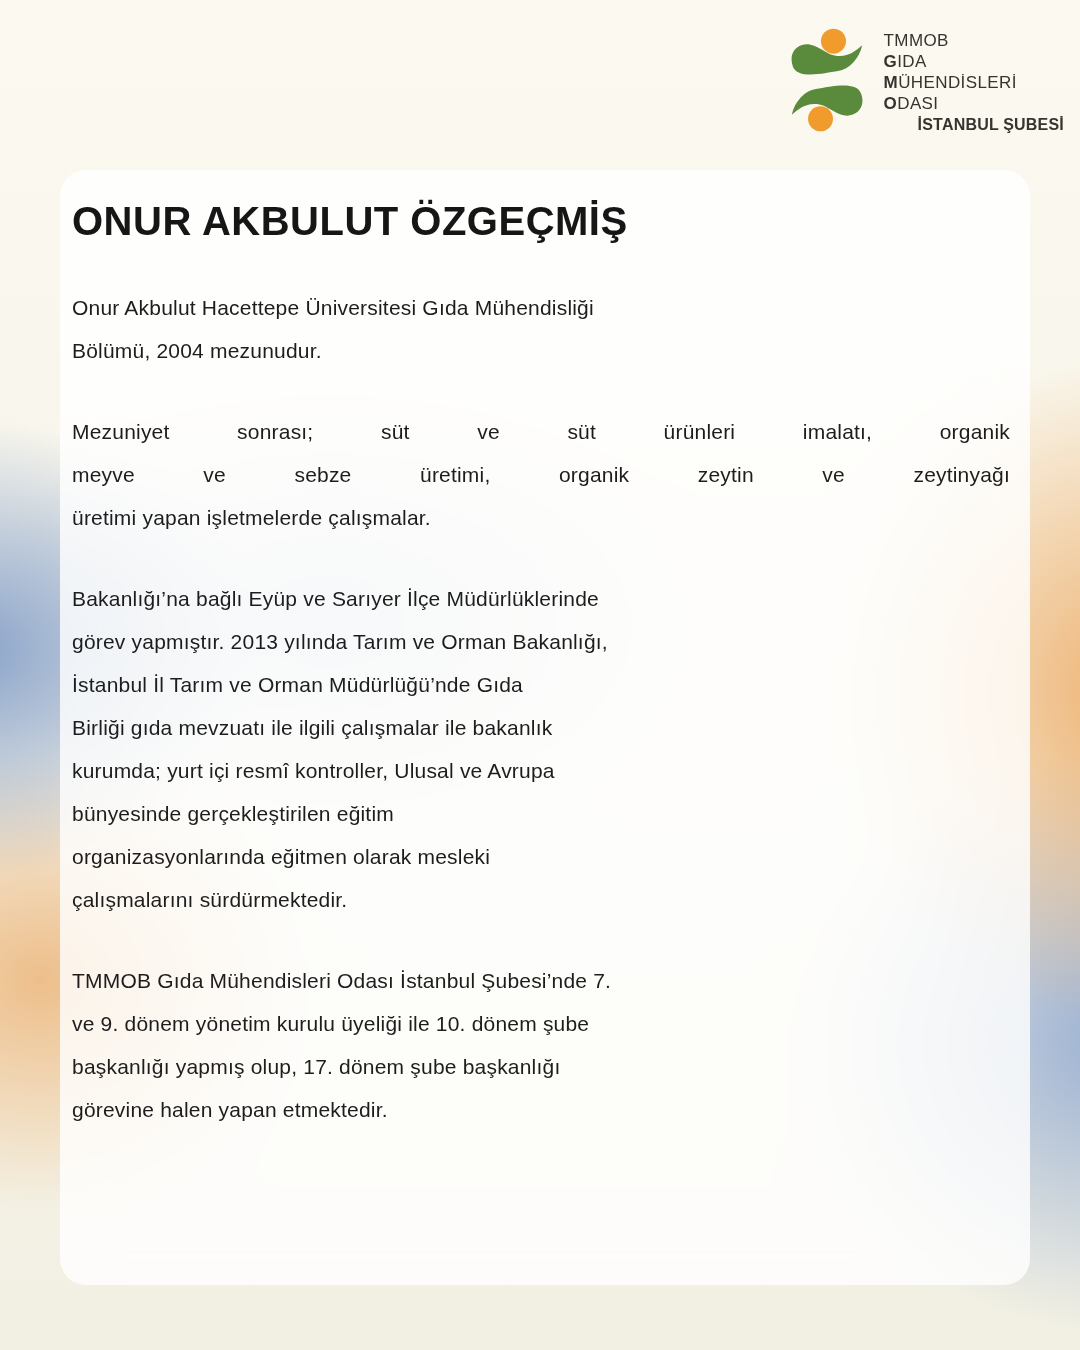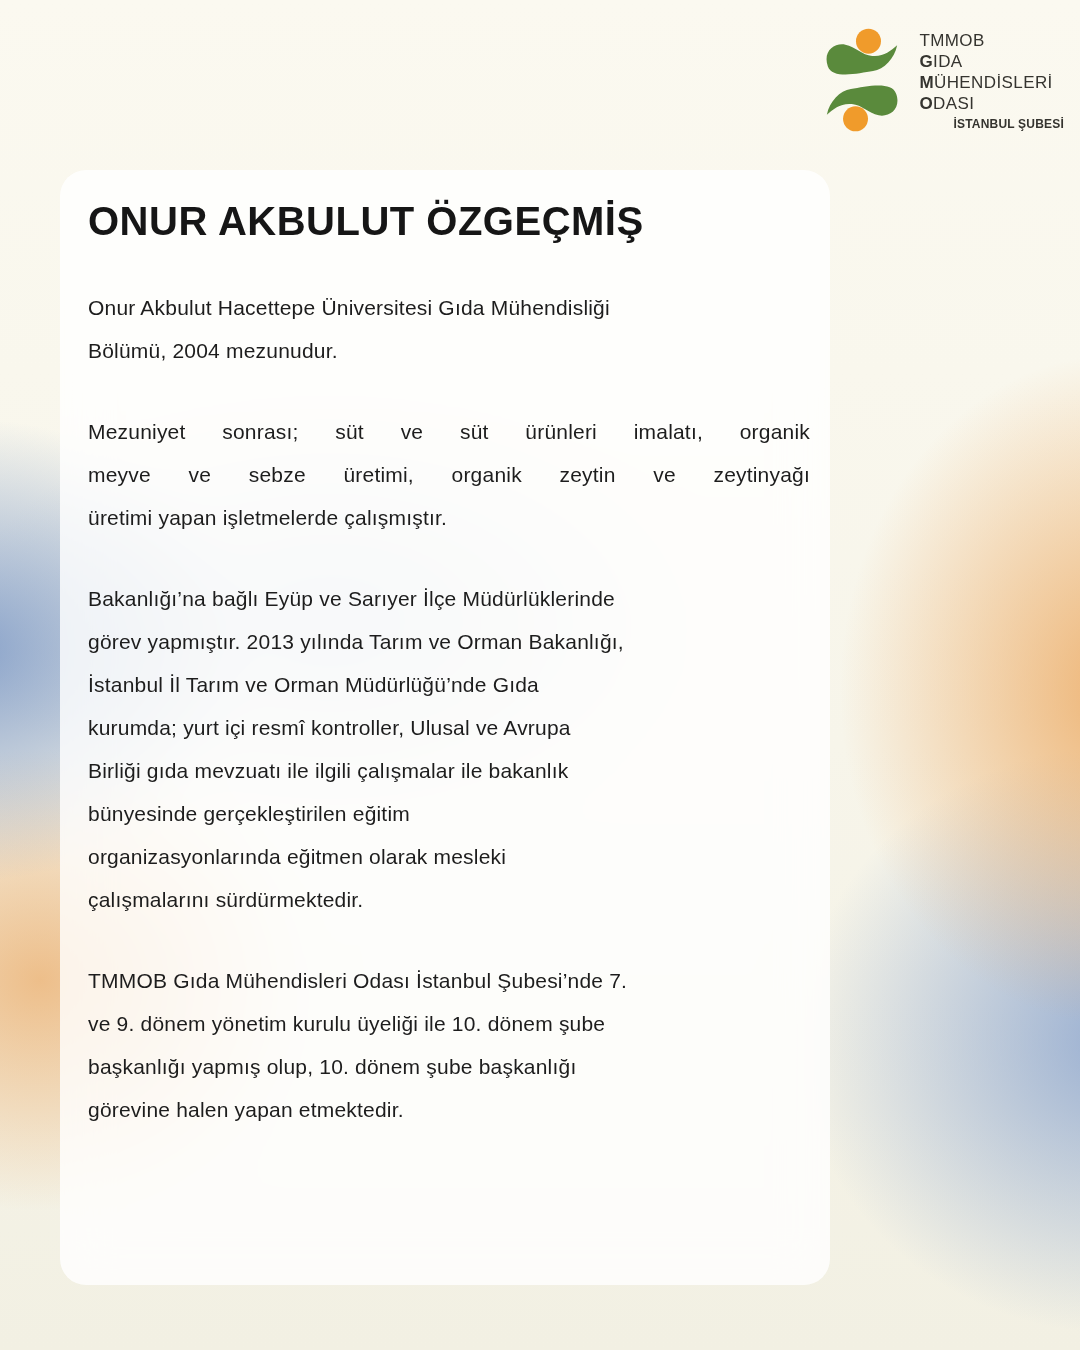--- a/index.html
+++ b/index.html
@@ -30,31 +30,31 @@
   .logo-icon { width: 74px; height: 104px; flex: 0 0 auto; }
   .logo-text { padding-top: 2px; }
   .logo-text .ln {
     font-size: 17px;
     line-height: 21px;
     color: #35342f;
     letter-spacing: 0.4px;
     white-space: nowrap;
   }
   .logo-text .ln .b { font-weight: bold; }
-  .logo-text .ln.allbold { font-weight: bold; font-size: 12px; letter-spacing: 0.2px; padding-left: 34px; }
+  .logo-text .ln.allbold { font-weight: bold; font-size: 16px; letter-spacing: 0.2px; padding-left: 34px; }
 
   
   .card {
     position: absolute;
     left: 60px;
     top: 170px;
-    width: 770px;
+    width: 970px;
     height: 1115px;
     box-sizing: border-box;
-    padding: 28px 20px 0 28px;
+    padding: 28px 20px 0 12px;
     border-radius: 26px;
     background: rgba(255,255,255,0.80);
     -webkit-backdrop-filter: blur(24px);
     backdrop-filter: blur(24px);
   }
   .card h1 {
     margin: 0 0 42px 0;
     font-size: 40px;
     line-height: 46px;
     font-weight: bold;
@@ -104,35 +104,35 @@
     <h1>ONUR AKBULUT ÖZGEÇMİŞ</h1>
 
     <section class="para">
       <div class="line">Onur Akbulut Hacettepe Üniversitesi Gıda Mühendisliği</div>
       <div class="line">Bölümü, 2004 mezunudur.</div>
     </section>
 
     <section class="para">
       <div class="line j">Mezuniyet sonrası; süt ve süt ürünleri imalatı, organik</div>
       <div class="line j">meyve ve sebze üretimi, organik zeytin ve zeytinyağı</div>
-      <div class="line">üretimi yapan işletmelerde çalışmıştır.</div>
+      <div class="line">üretimi yapan işletmelerde çalışmalar.</div>
     </section>
 
     <section class="para">
       <div class="line">Bakanlığı’na bağlı Eyüp ve Sarıyer İlçe Müdürlüklerinde</div>
       <div class="line">görev yapmıştır. 2013 yılında Tarım ve Orman Bakanlığı,</div>
       <div class="line">İstanbul İl Tarım ve Orman Müdürlüğü’nde Gıda</div>
+      <div class="line">Birliği gıda mevzuatı ile ilgili çalışmalar ile bakanlık</div>
       <div class="line">kurumda; yurt içi resmî kontroller, Ulusal ve Avrupa</div>
-      <div class="line">Birliği gıda mevzuatı ile ilgili çalışmalar ile bakanlık</div>
       <div class="line">bünyesinde gerçekleştirilen eğitim</div>
       <div class="line">organizasyonlarında eğitmen olarak mesleki</div>
       <div class="line">çalışmalarını sürdürmektedir.</div>
     </section>
 
     <section class="para">
       <div class="line">TMMOB Gıda Mühendisleri Odası İstanbul Şubesi’nde 7.</div>
       <div class="line">ve 9. dönem yönetim kurulu üyeliği ile 10. dönem şube</div>
-      <div class="line">başkanlığı yapmış olup, 10. dönem şube başkanlığı</div>
+      <div class="line">başkanlığı yapmış olup, 17. dönem şube başkanlığı</div>
       <div class="line">görevine halen yapan etmektedir.</div>
     </section>
   </main>
 
 </div>
 
 </body></html>

